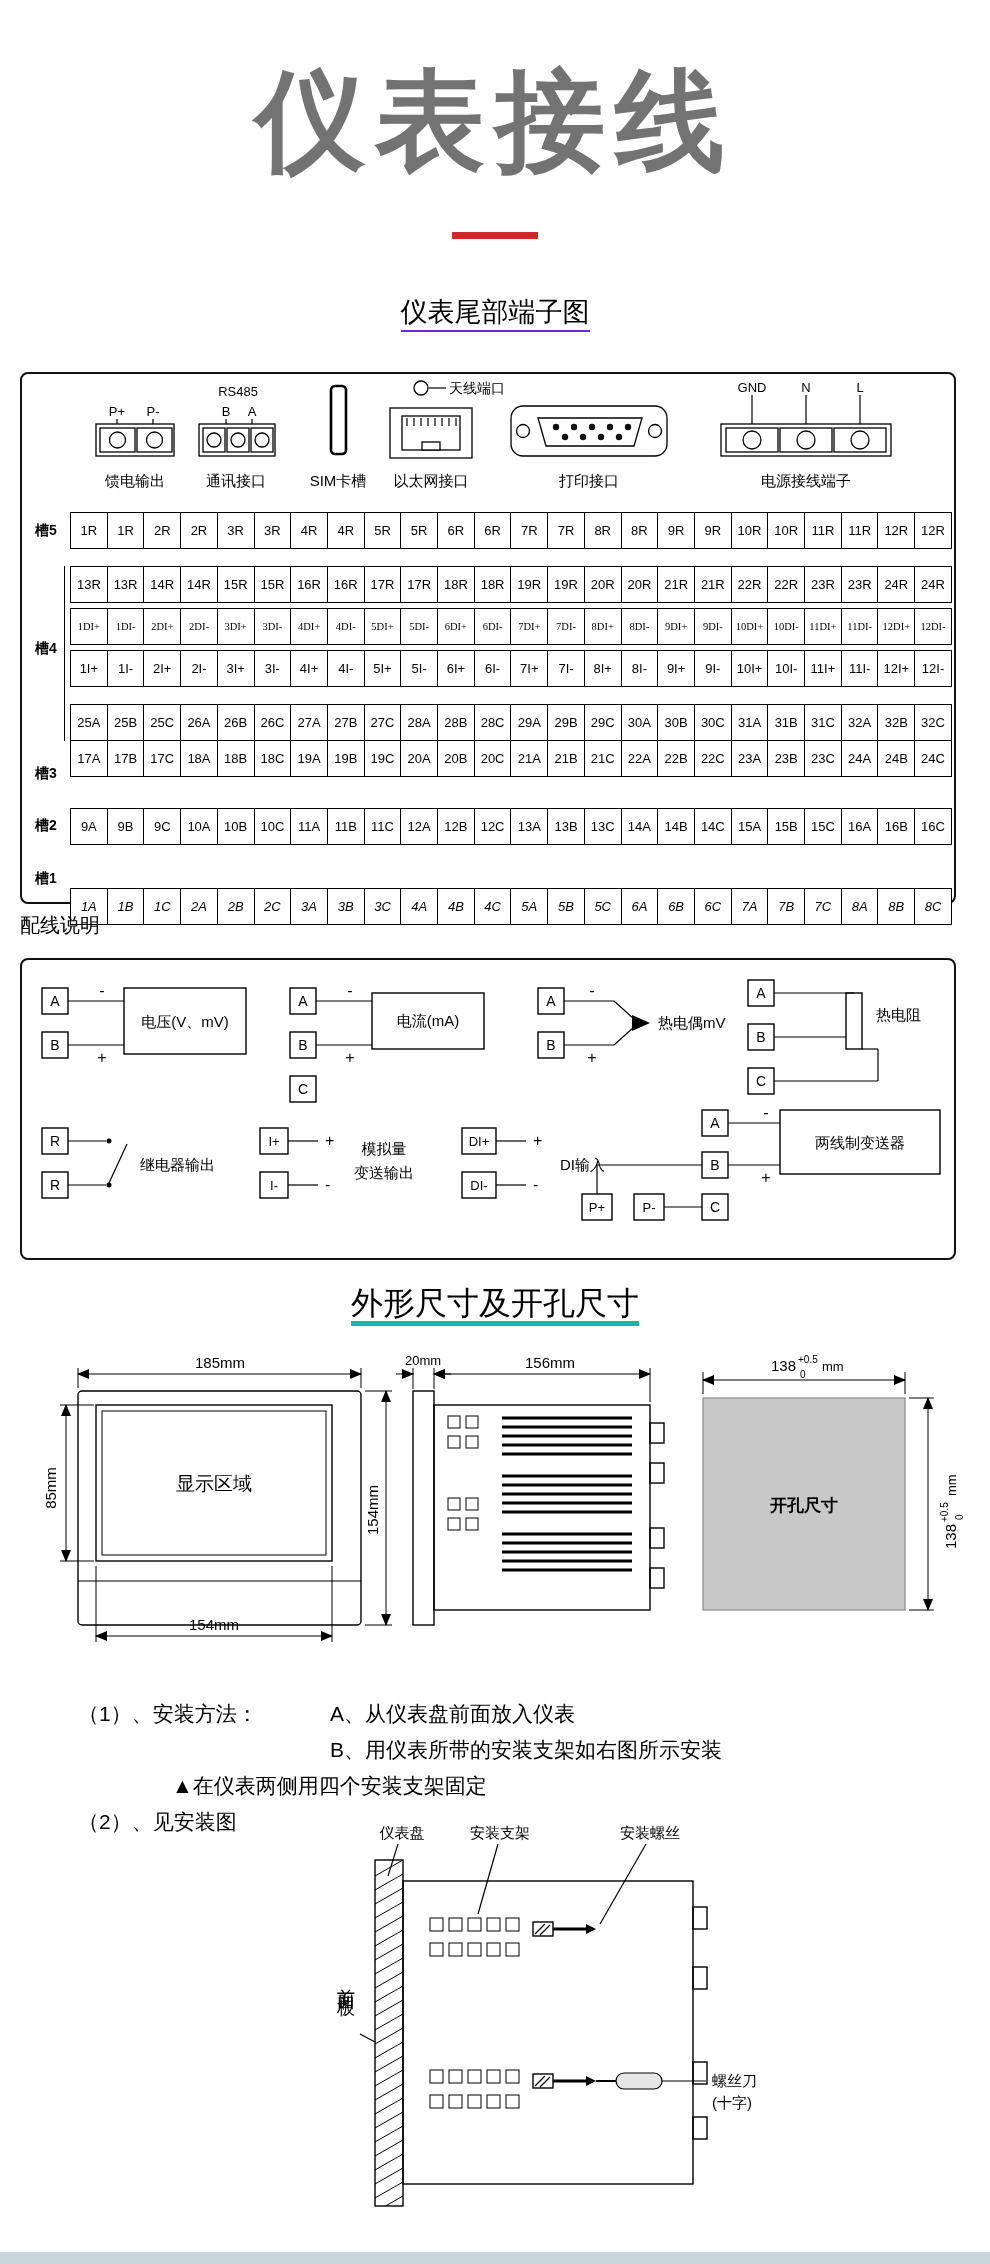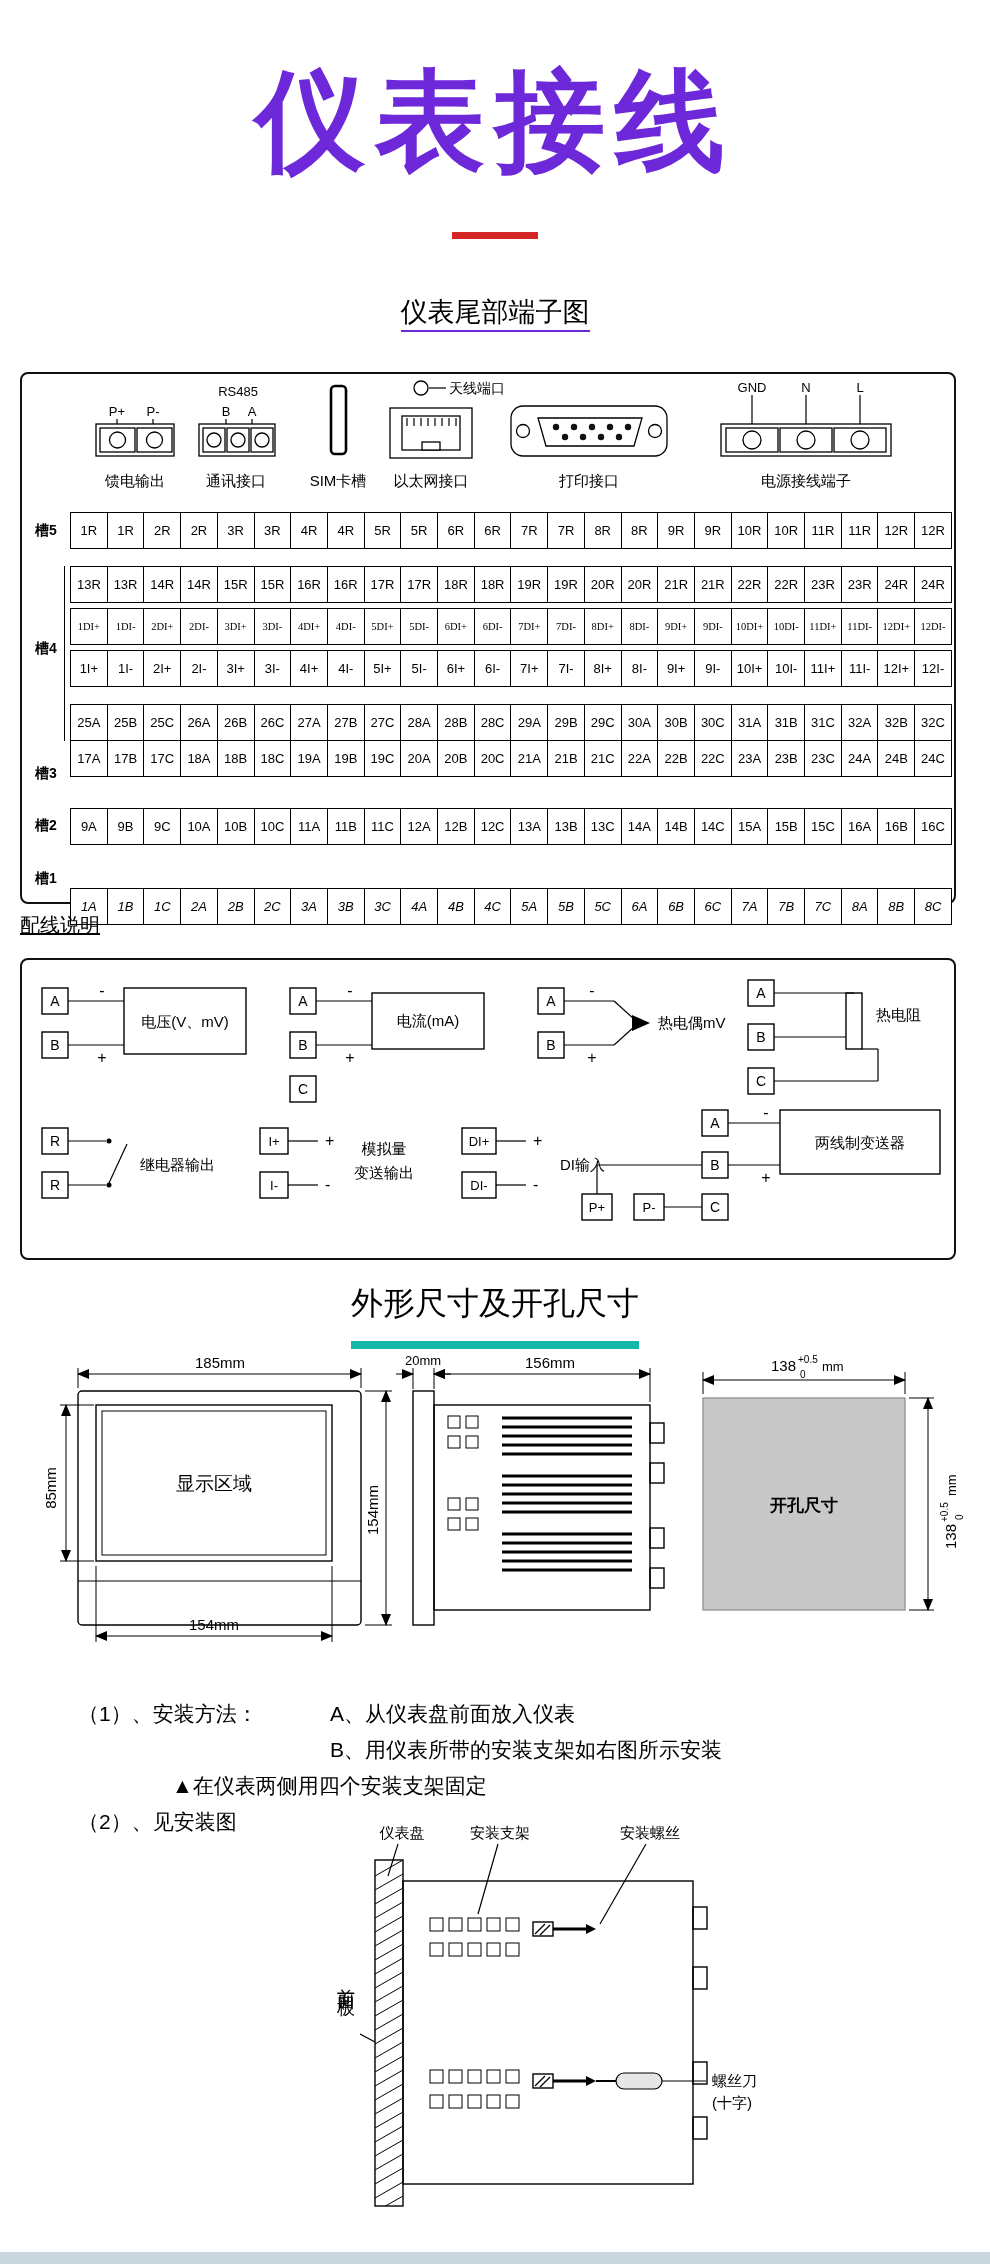--- a/index.html
+++ b/index.html
@@ -1,28 +1,28 @@
 <!DOCTYPE html>
 <html><head>
 <meta charset="utf-8">
 <style>
 *{margin:0;padding:0;box-sizing:border-box;}
 html,body{background:#fff;}
 #page{position:relative;width:990px;height:2264px;background:#fff;font-family:"Liberation Sans",sans-serif;color:#000;overflow:hidden;}
-.main-title{position:absolute;top:48px;left:0;width:100%;text-align:center;font-size:110px;font-weight:900;letter-spacing:10px;color:#6d28d9;}
+.main-title{position:absolute;top:48px;left:0;width:100%;text-align:center;font-size:110px;font-weight:900;letter-spacing:10px;color:#737373;}
 .red-divider{position:absolute;top:232px;left:452px;width:86px;height:7px;background:#d42626;}
 .sec-title{position:absolute;left:0;width:100%;text-align:center;}
 #terminal-title{top:294px;font-size:27px;}
 #terminal-title span{border-bottom:2px solid #6d28d9;padding-bottom:3px;}
 #dim-title{top:1282px;font-size:32px;}
-#dim-title span{border-bottom:8px solid #14b8a6;padding-bottom:20px;}
+#dim-title span{border-bottom:5px solid #14b8a6;padding-bottom:0;}
 .panel-box{position:absolute;left:20px;width:936px;border:2px solid #111;border-radius:8px;background:#fff;}
 #terminal-box{top:372px;height:532px;}
 #wiring-box{top:958px;height:302px;}
-#wiring-label{position:absolute;left:20px;top:912px;font-size:20px;text-decoration:underline;}
+#wiring-label{position:absolute;left:20px;top:912px;font-size:20px;}
 #terminal-grid{position:absolute;left:0;top:0;right:0;bottom:0;padding-left:48px;}
 .slot-label{position:absolute;left:3px;width:42px;text-align:center;font-size:14px;font-weight:bold;}
 .bracket{position:absolute;left:42px;top:192px;height:175px;width:0;border-left:1.5px solid #000;}
 .trow{position:absolute;left:48px;width:882px;height:37px;display:flex;}
 .tcell{flex:1 1 0;border:1px solid #000;margin-left:-1px;display:flex;align-items:center;justify-content:center;font-size:13px;background:#fff;white-space:nowrap;overflow:hidden;}
 .tcell:first-child{margin-left:0;}
 .trow-2 .tcell{font-size:10.5px;font-family:Liberation Serif, serif;}
 .trow-3 .tcell{font-size:13px;}
 #install-text div{position:absolute;font-size:21px;white-space:nowrap;}
 .front-panel-label{position:absolute;left:334px;top:1974px;writing-mode:vertical-rl;text-orientation:upright;font-size:18px;letter-spacing:5px;}

